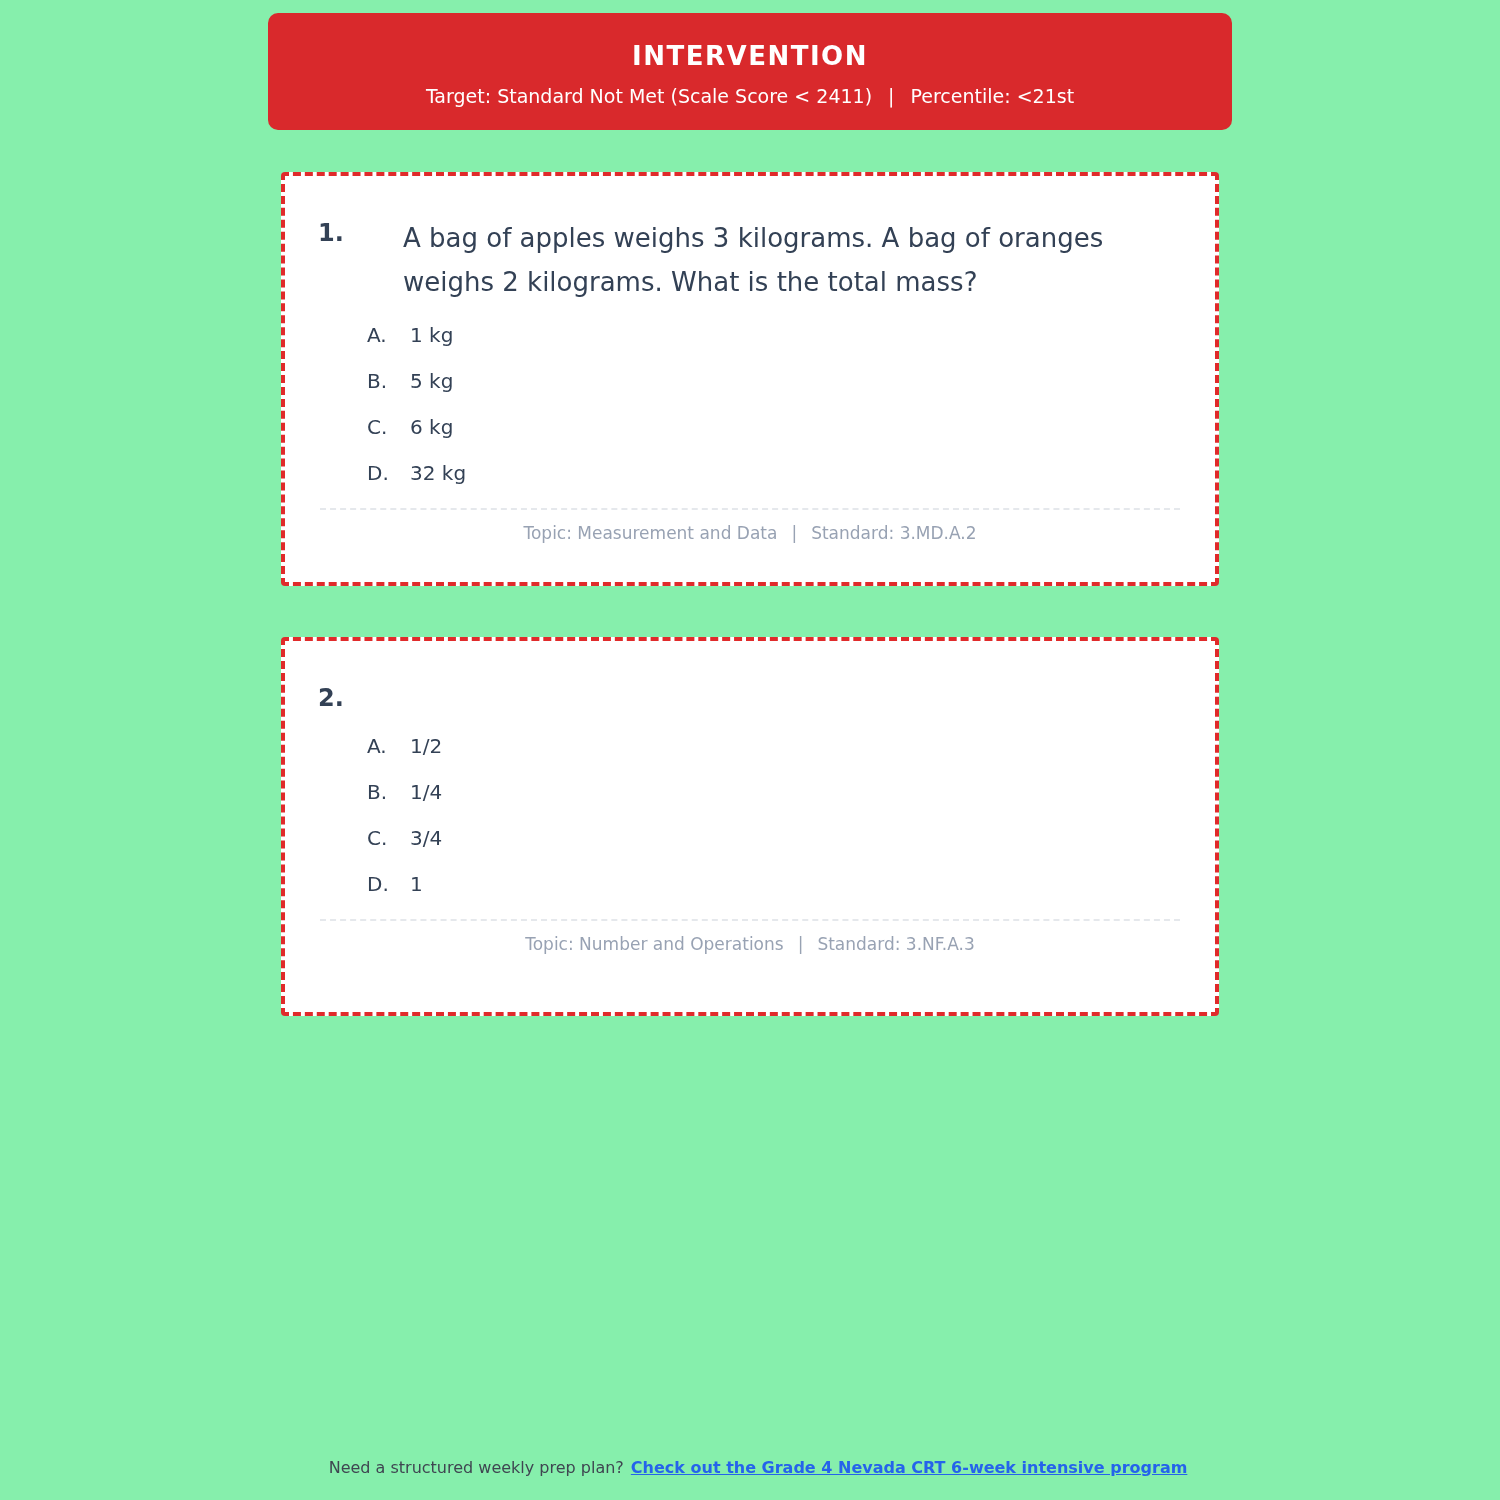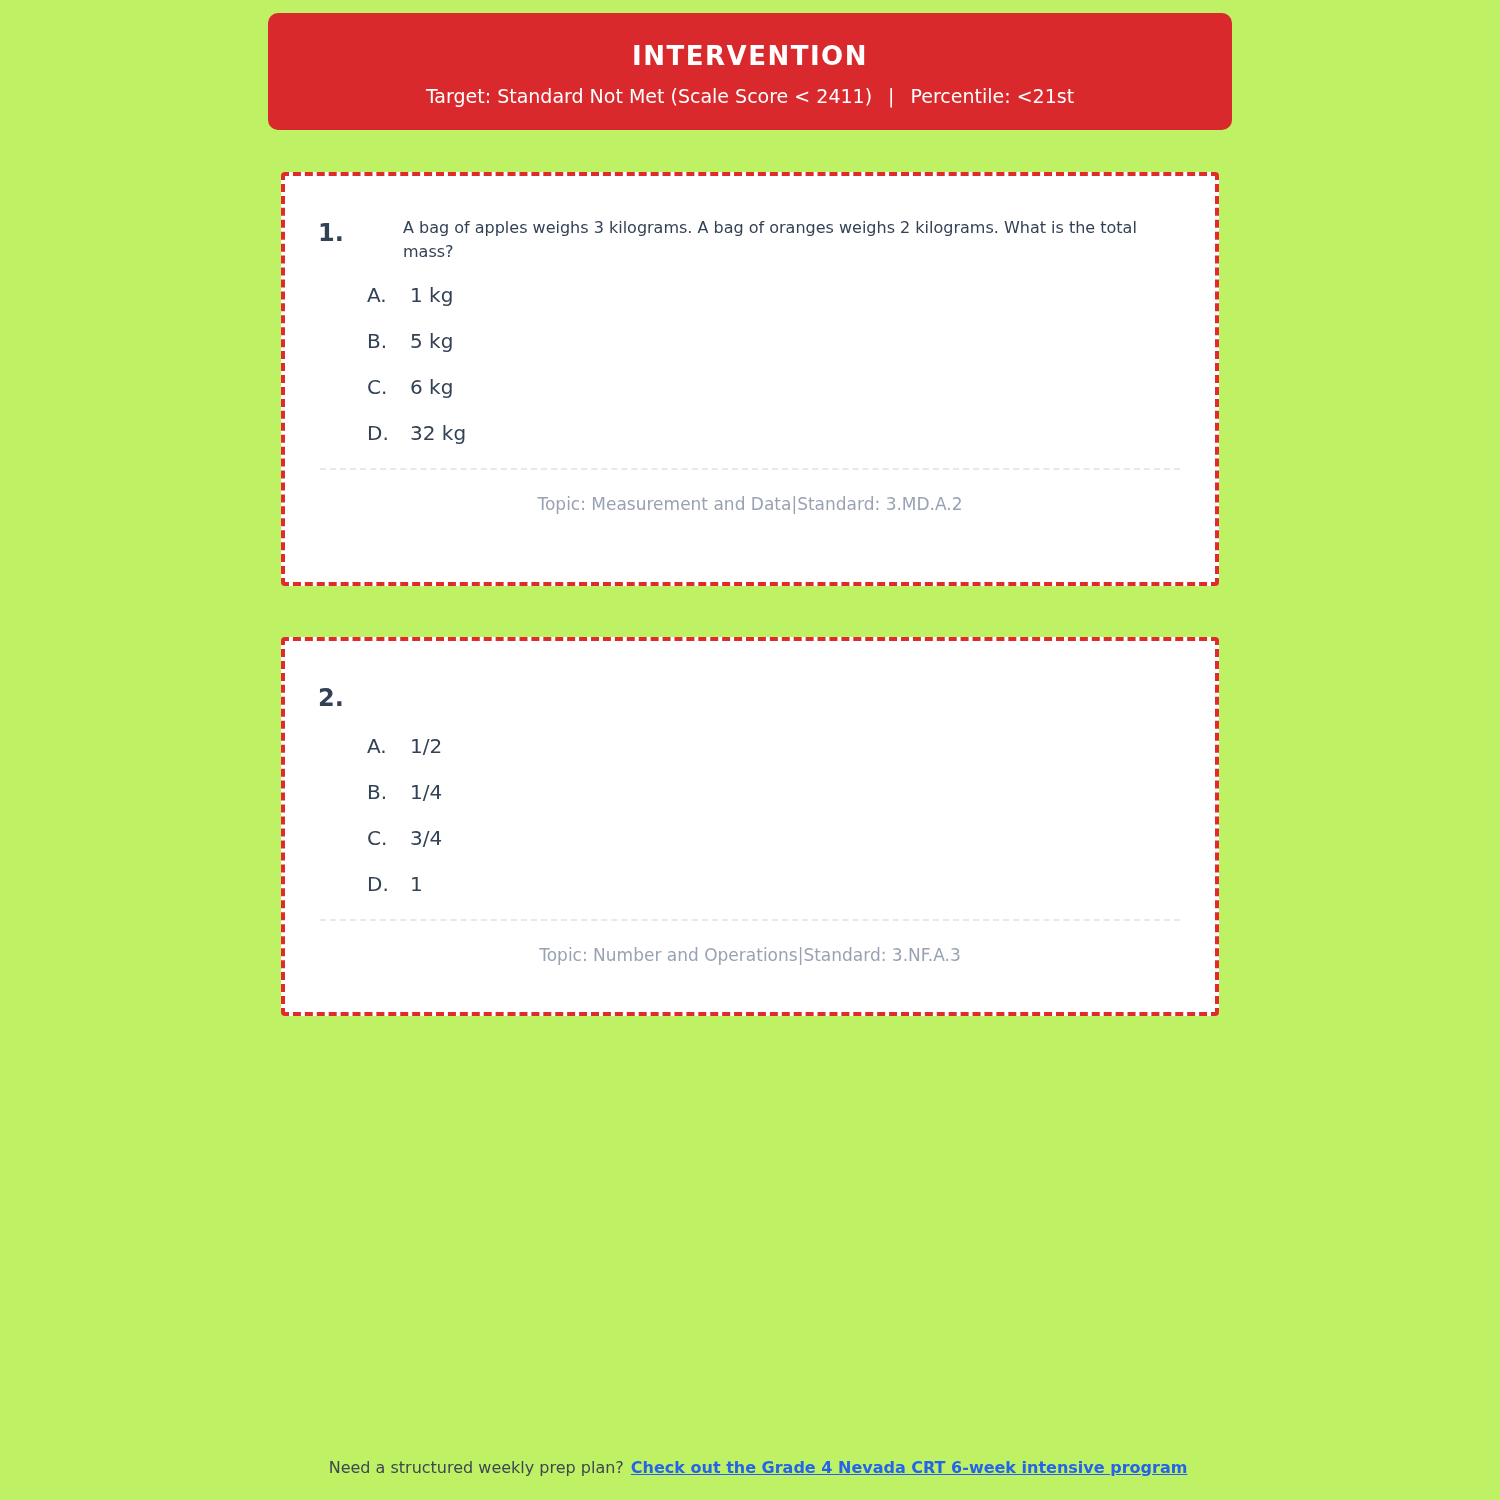--- a/index.html
+++ b/index.html
@@ -2,21 +2,21 @@
 <html><head>
 <meta charset="utf-8">
 <style>
   * { margin: 0; padding: 0; box-sizing: border-box; }
   html, body { background: #ffffff; }
   body {
     font-family: "DejaVu Sans", "Liberation Sans", sans-serif;
     width: 1500px; height: 1500px; position: relative;
     color: #334155;
   }
-  .page { position: absolute; inset: 0; background: #bef264; }
+  .page { position: absolute; inset: 0; background: #86efac; }
 
   
   .banner {
     position: absolute; left: 268px; top: 13px;
     width: 964px; height: 117px;
     background: #D9292C; border-radius: 10px;
     color: #ffffff; text-align: center;
   }
   .banner-title {
     padding-top: 28px;
@@ -35,38 +35,38 @@
   }
   .qbox-1 { top: 172px; height: 414px; }
   .qbox-2 { top: 637px; height: 379px; }
 
   .q-row { display: flex; padding: 40px 40px 0 33px; }
   .q-number {
     flex: 0 0 85px; font-size: 24px; font-weight: 700;
     color: #334155; line-height: 34px;
   }
   .q-text {
-    font-size: 16px; line-height: 24px; color: #334155;
+    font-size: 26px; line-height: 44px; color: #334155;
     max-width: 745px;
   }
 
   .options { margin-top: 20px; padding-left: 82px; }
   .option {
     display: flex; font-size: 20px; color: #334155;
     line-height: 22px; margin-bottom: 24px;
   }
   .option-letter { flex: 0 0 43px; }
 
   .divider {
     margin: 16px 35px 0 35px;
     border-top: 2px dashed #E5E8EC;
   }
   .meta {
-    margin-top: 24px; font-size: 17px; color: #98A2B3;
-    display: flex; justify-content: center; 
+    margin-top: 13px; font-size: 17px; color: #98A2B3;
+    display: flex; justify-content: center; gap: 14px;
   }
 
   
   .footer {
     position: absolute; left: 8px; top: 1458px; width: 100%;
     font-size: 16px; color: #3F4651;
     display: flex; justify-content: center; gap: 7px;
     align-items: baseline;
   }
   .footer a {

